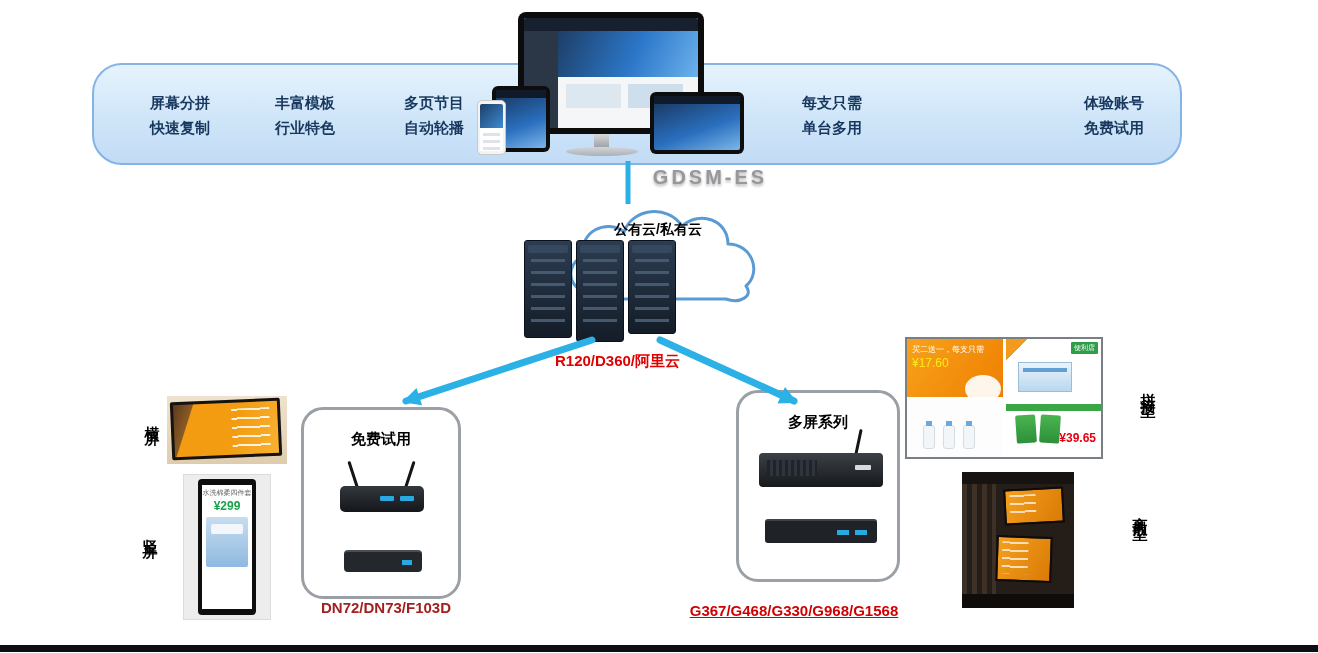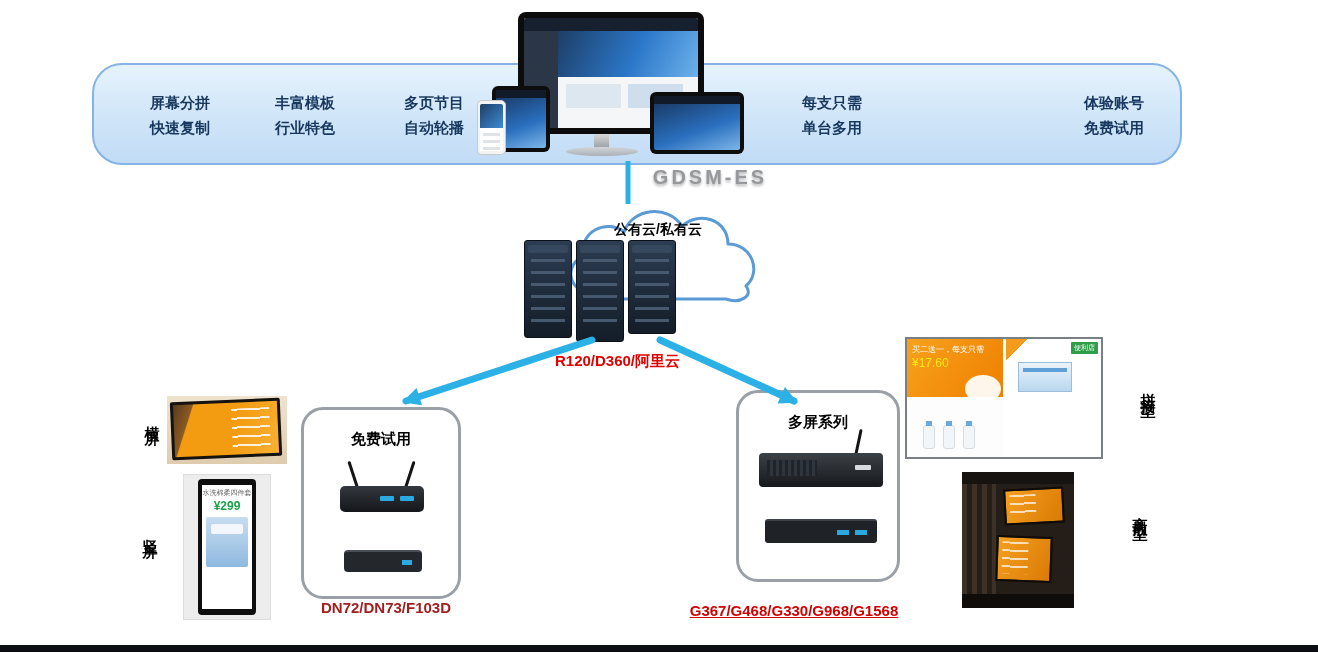--- a/index.html
+++ b/index.html
@@ -280,20 +280,26 @@
     </div>
     <div class="cell cellTR">
       <div class="badge">便利店</div>
       <div class="milkbox"></div>
     </div>
     <div class="cell cellBL">
       <span class="bottle" style="left:16px"></span>
       <span class="bottle" style="left:36px"></span>
       <span class="bottle" style="left:56px"></span>
     </div>
+    <div class="cell cellBR">
+      <div class="greenband"></div>
+      <span class="carton" style="left:10px;transform:rotate(-4deg);"></span>
+      <span class="carton" style="left:34px;transform:rotate(4deg);"></span>
+      <div class="priceR">¥39.65</div>
+    </div>
   </div>
   <div class="vlabel" style="left:1138px;top:381px;">拼接型</div>
 
   <div class="discrete-photo">
     <div class="slats"></div>
     <div class="beam"></div>
     <div class="dscreen ds1"></div>
     <div class="dscreen ds2"></div>
     <div class="counter"></div>
   </div>

